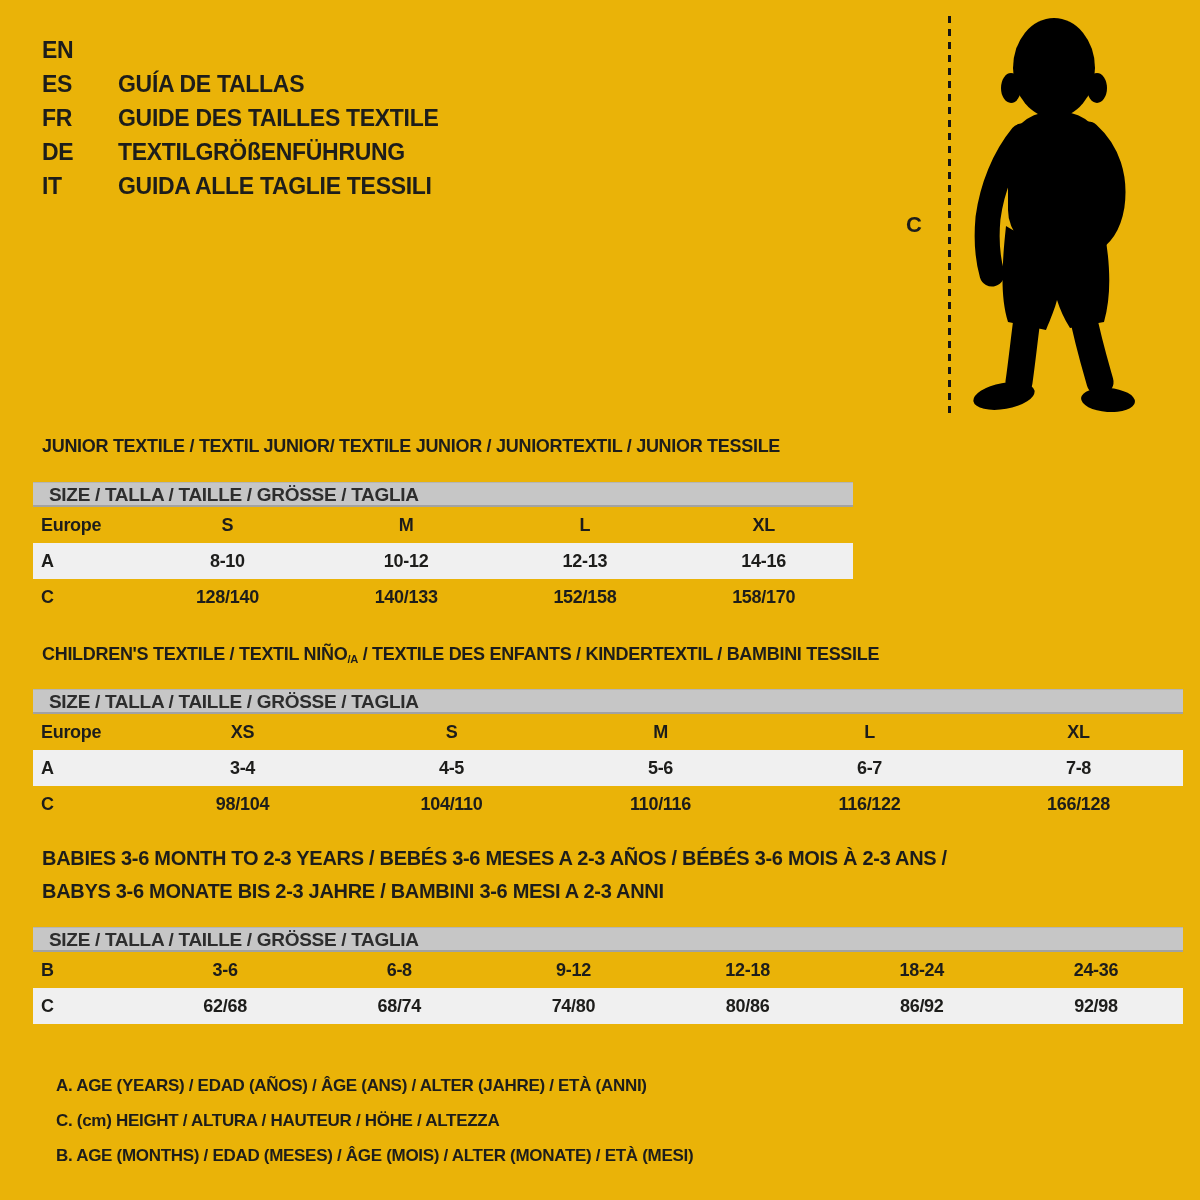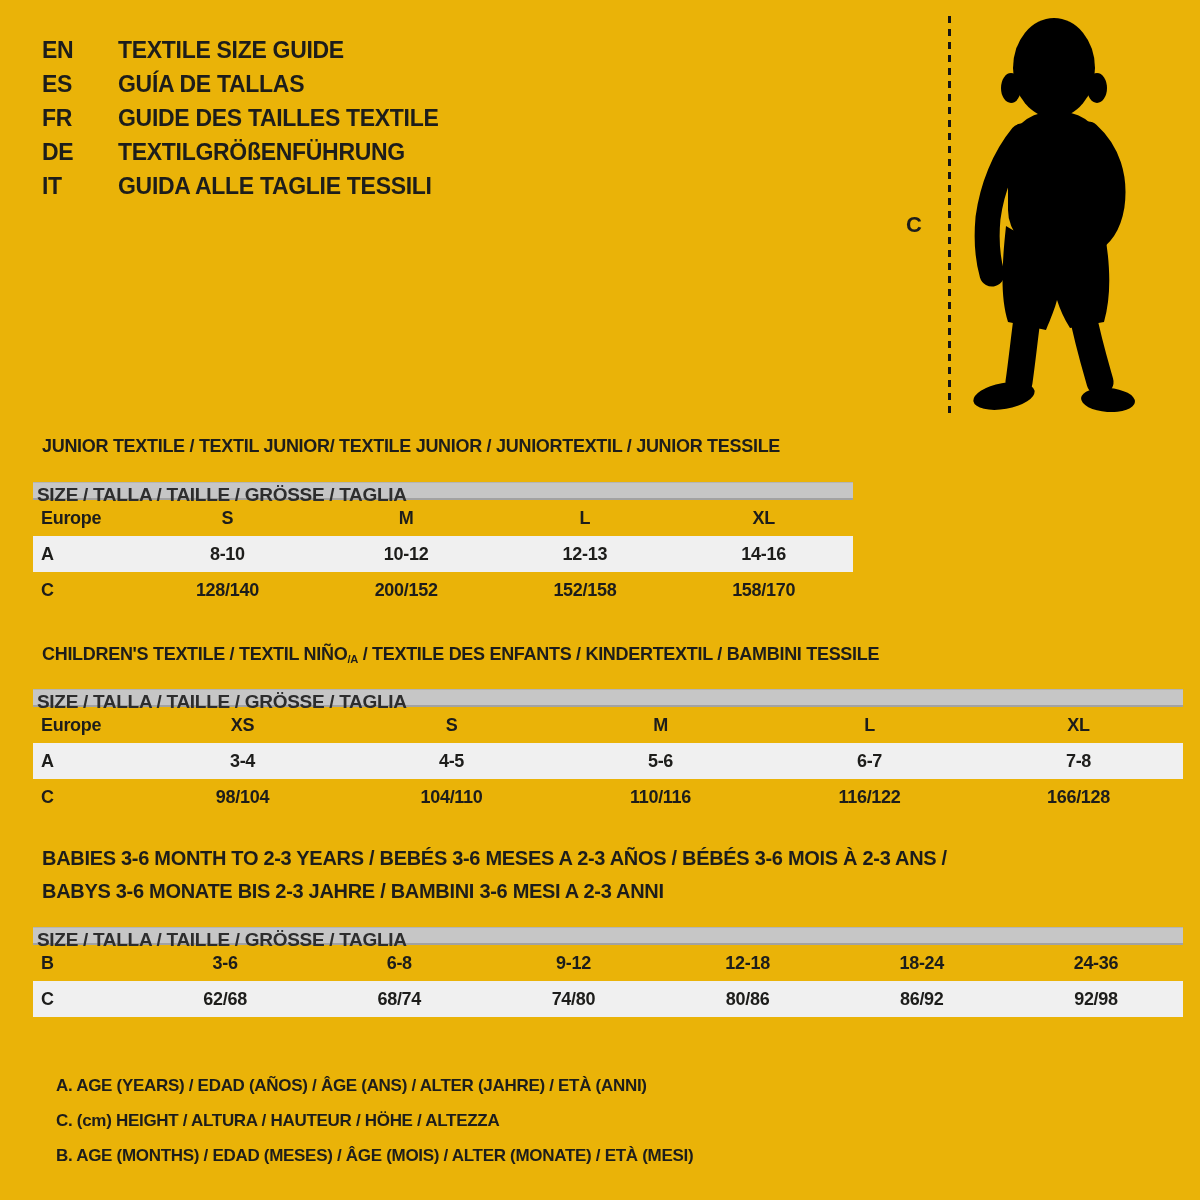--- a/index.html
+++ b/index.html
@@ -24,41 +24,40 @@
   .sec-heading .sub{font-size:0.62em;vertical-align:-0.28em;}
   .heading-lines{position:absolute;left:42px;font-size:20px;line-height:33px;white-space:nowrap;}
   .tbl{position:absolute;left:33px;}
   #sec-junior  .sec-heading{top:435px;}
   #sec-junior  .tbl{top:482px;width:820px;}
   #sec-children .sec-heading{top:643px;}
   #sec-children .tbl{top:689px;width:1150px;}
   #sec-babies  .heading-lines{top:842px;}
   #sec-babies  .tbl{top:927px;width:1150px;}
   .tbl-head{
-    height:18px;box-sizing:border-box;background:var(--header-bg,#c6c6c6);
+    height:25px;box-sizing:border-box;background:var(--header-bg,#c6c6c6);
     border-top:1px solid #b5b5b5;border-bottom:2px solid var(--header-border,#a2a2a2);
-    padding-left:4px;font-size:19px;line-height:24px;color:#2d2d2d;
+    padding-left:16px;font-size:19px;line-height:24px;color:#2d2d2d;
   }
   .tbl-row{display:flex;height:36px;align-items:center;font-size:18px;}
   .tbl-row.shaded{background:var(--row-alt,#f0f0f0);}
   .tbl-row .lbl{width:105px;box-sizing:border-box;padding-left:8px;}
   .tbl-row .val{flex:1;text-align:center;}
   
   .legend{position:absolute;top:1068px;left:56px;}
   .legend-line{font-size:17px;line-height:35px;white-space:nowrap;}
 </style>
 </head>
 <body>
 
 <div class="page" style="--header-bg: #c6c6c6; --header-border: #a2a2a2; --row-alt: #f0f0f0; --text: #1d1d1b;">
 
   <div class="langs">
       <div class="lang-row">
         <span class="lang-code">EN</span>
-        <span class="lang-title">TEXTILE SIZE GUIDE</span>
       </div>
       <div class="lang-row">
         <span class="lang-code">ES</span>
         <span class="lang-title">GUÍA DE TALLAS</span>
       </div>
       <div class="lang-row">
         <span class="lang-code">FR</span>
         <span class="lang-title">GUIDE DES TAILLES TEXTILE</span>
       </div>
       <div class="lang-row">
@@ -107,21 +106,21 @@
         <div class="tbl-row shaded">
           <span class="lbl">A</span>
           <span class="val">8-10</span>
           <span class="val">10-12</span>
           <span class="val">12-13</span>
           <span class="val">14-16</span>
         </div>
         <div class="tbl-row">
           <span class="lbl">C</span>
           <span class="val">128/140</span>
-          <span class="val">200/152</span>
+          <span class="val">140/133</span>
           <span class="val">152/158</span>
           <span class="val">158/170</span>
         </div>
       </div>
   </section>
 
   <section class="sec" id="sec-children">
     <div class="sec-heading"><span>CHILDREN'S TEXTILE / TEXTIL NIÑO</span><span class="sub">/A</span><span> / TEXTILE DES ENFANTS / KINDERTEXTIL / BAMBINI TESSILE</span></div>
     <div class="tbl">
         <div class="tbl-head">SIZE / TALLA / TAILLE / GRÖSSE / TAGLIA</div>

